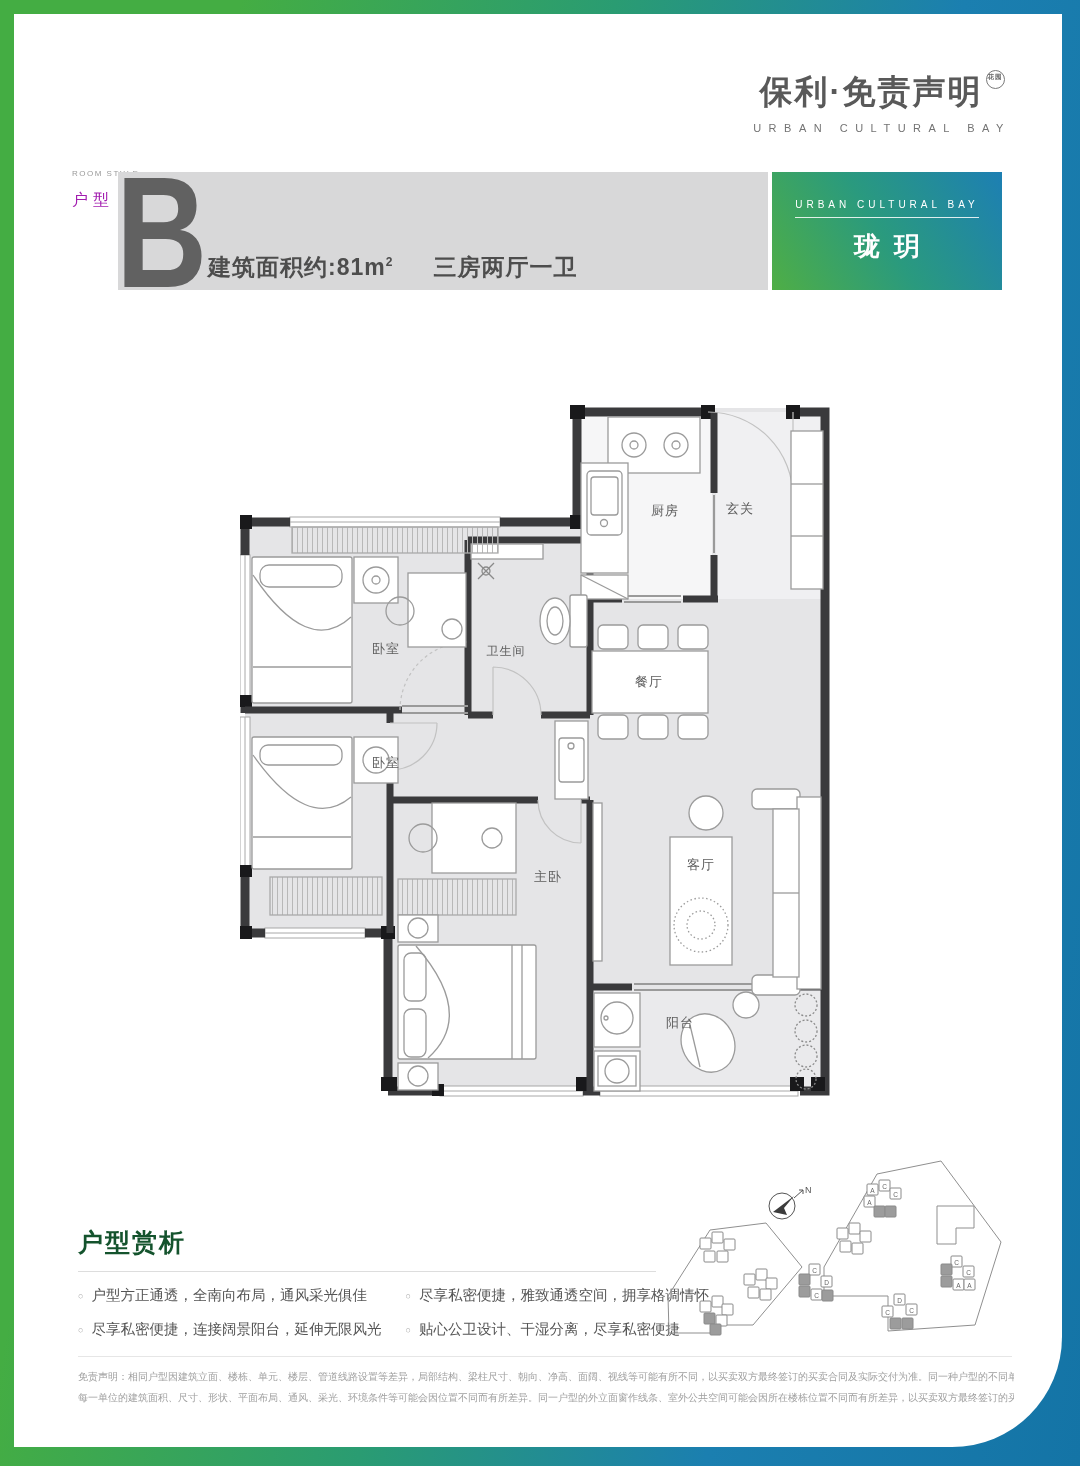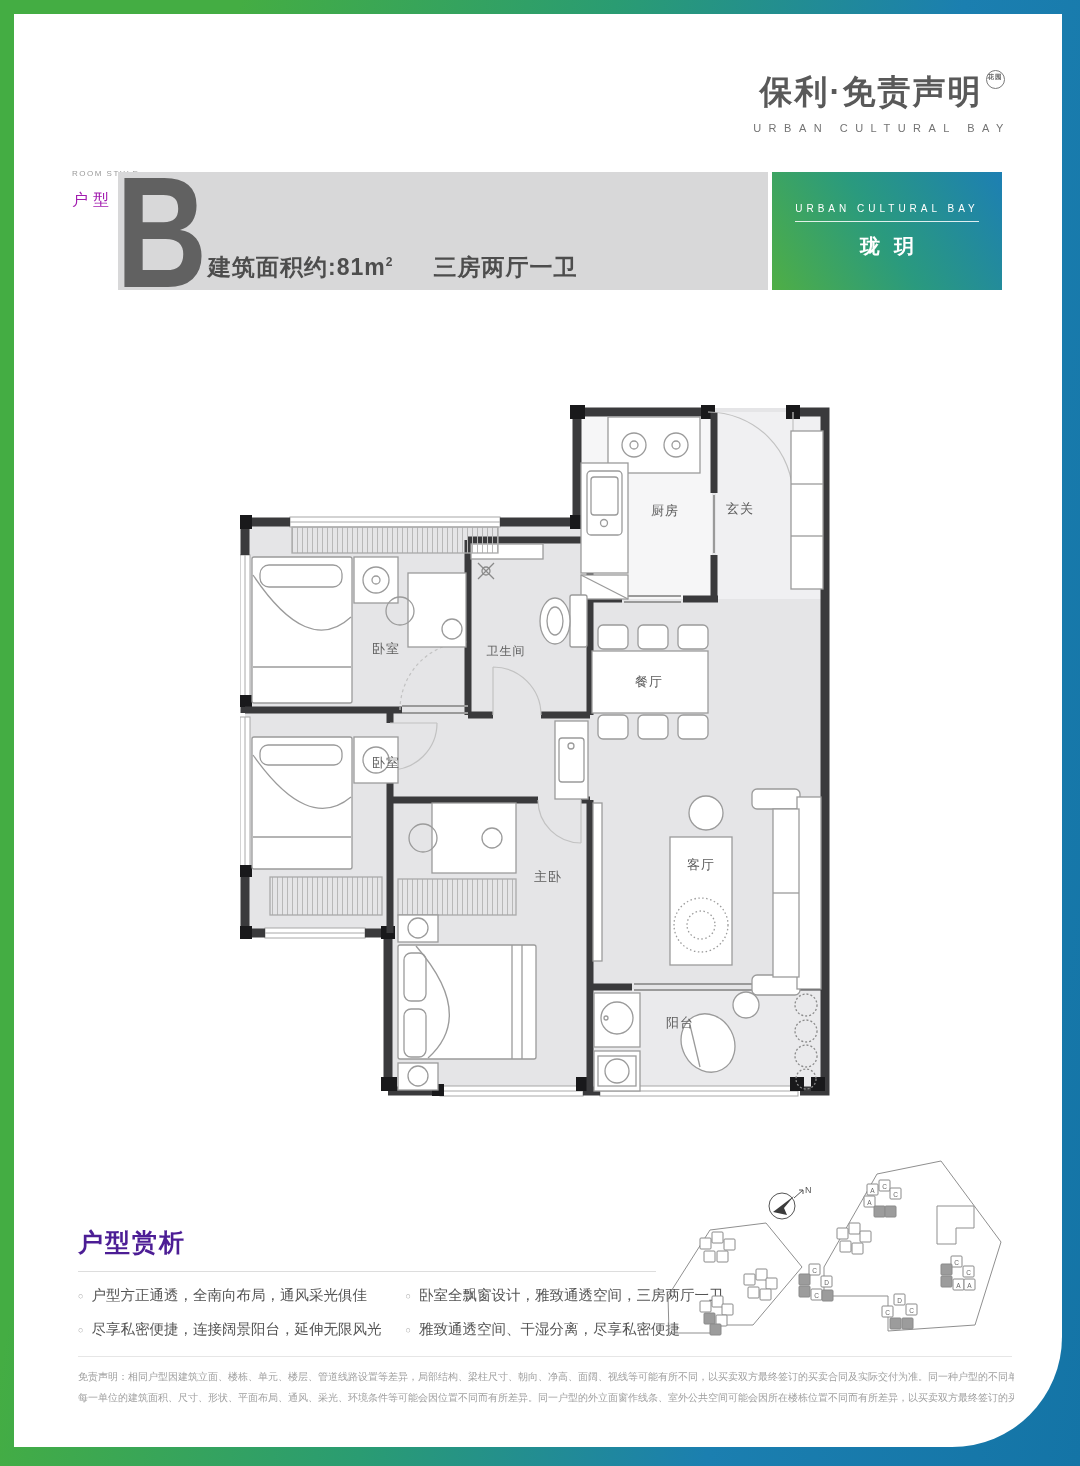--- a/index.html
+++ b/index.html
@@ -22,27 +22,27 @@
   .band{position:absolute;left:104px;top:158px;width:650px;height:118px;background:#d8d8d9;}
   .bigB{position:absolute;left:102px;top:146px;font-size:158px;line-height:0.92;font-weight:700;color:#616161;
     transform:scaleX(.80);transform-origin:left top;}
   .area{position:absolute;left:194px;top:238px;font-size:23px;font-weight:700;color:#4d4d4d;letter-spacing:1px;white-space:nowrap;}
   .area sup{font-size:12px;}
   .area .layout{margin-left:40px;}
   .badge{position:absolute;left:758px;top:158px;width:230px;height:118px;color:#fff;
     background:linear-gradient(58deg,#4fae45 0%,#2a9a7e 48%,#1d7fb3 100%);
     display:flex;flex-direction:column;align-items:center;justify-content:center;}
   .badge-en{font-size:10px;letter-spacing:4px;padding-bottom:7px;border-bottom:1px solid rgba(255,255,255,.85);white-space:nowrap;}
-  .badge-name{margin-top:11px;font-size:20px;letter-spacing:14px;padding-left:14px;font-weight:600;}
+  .badge-name{margin-top:11px;font-size:26px;letter-spacing:14px;padding-left:14px;font-weight:600;}
   
   .floorplan{position:absolute;left:226px;top:391px;}
   .rl{font-family:"Liberation Sans",sans-serif;font-size:13px;font-weight:500;fill:#5d5d5d;letter-spacing:1px;text-anchor:middle;}
   .rl-s{font-size:12px;}
   
-  .analysis-title{position:absolute;left:64px;top:1212px;font-size:25px;font-weight:700;color:#4c1d95;letter-spacing:2px;}
+  .analysis-title{position:absolute;left:64px;top:1212px;font-size:25px;font-weight:700;color:#14532d;letter-spacing:2px;}
   .analysis-divider{position:absolute;left:64px;top:1257px;width:578px;height:1px;background:#dddddd;}
   .bullets{position:absolute;left:64px;top:1272px;width:620px;display:grid;
     grid-template-columns:max-content max-content;column-gap:24px;row-gap:15px;font-size:14.5px;color:#555;}
   .bullet{display:flex;align-items:center;gap:8px;white-space:nowrap;}
   .bullet .mark{font-size:9px;color:#aaa;}
   
   .siteplan{position:absolute;left:640px;top:1132px;}
   .parcel{fill:none;stroke:#8f8f8f;stroke-width:1;}
   .bld{fill:#fff;stroke:#8a8a8a;stroke-width:1;}
   .bld.filled{fill:#9c9c9c;}
@@ -323,29 +323,29 @@
 
     <div class="analysis-title">户型赏析</div>
     <div class="analysis-divider"></div>
     <div class="bullets">
         <div class="bullet">
           <span class="mark">○</span>
           <span>户型方正通透，全南向布局，通风采光俱佳</span>
         </div>
         <div class="bullet">
           <span class="mark">○</span>
-          <span>卧室全飘窗设计，雅致通透空间，三房两厅一卫</span>
+          <span>尽享私密便捷，雅致通透空间，拥享格调情怀</span>
         </div>
         <div class="bullet">
           <span class="mark">○</span>
           <span>尽享私密便捷，连接阔景阳台，延伸无限风光</span>
         </div>
         <div class="bullet">
           <span class="mark">○</span>
-          <span>雅致通透空间、干湿分离，尽享私密便捷</span>
+          <span>贴心公卫设计、干湿分离，尽享私密便捷</span>
         </div>
       </div>
 
     <svg class="siteplan" width="370" height="215" viewBox="0 0 370 215">
       <g>
         <path class="parcel" d="M14,150 L56,84 L112,77 L148,121 L99,179 L63,179 L63,187 L15,187 Z"></path>
         <path class="parcel" d="M170,150 L170,121 L223,28 L287,15 L347,96 L321,179 L234,185 L234,150 Z"></path>
         <path class="parcel" d="M283,98 V60 H320 V82 H302 V98 Z"></path>
       </g>
       <g id="bld-group">

